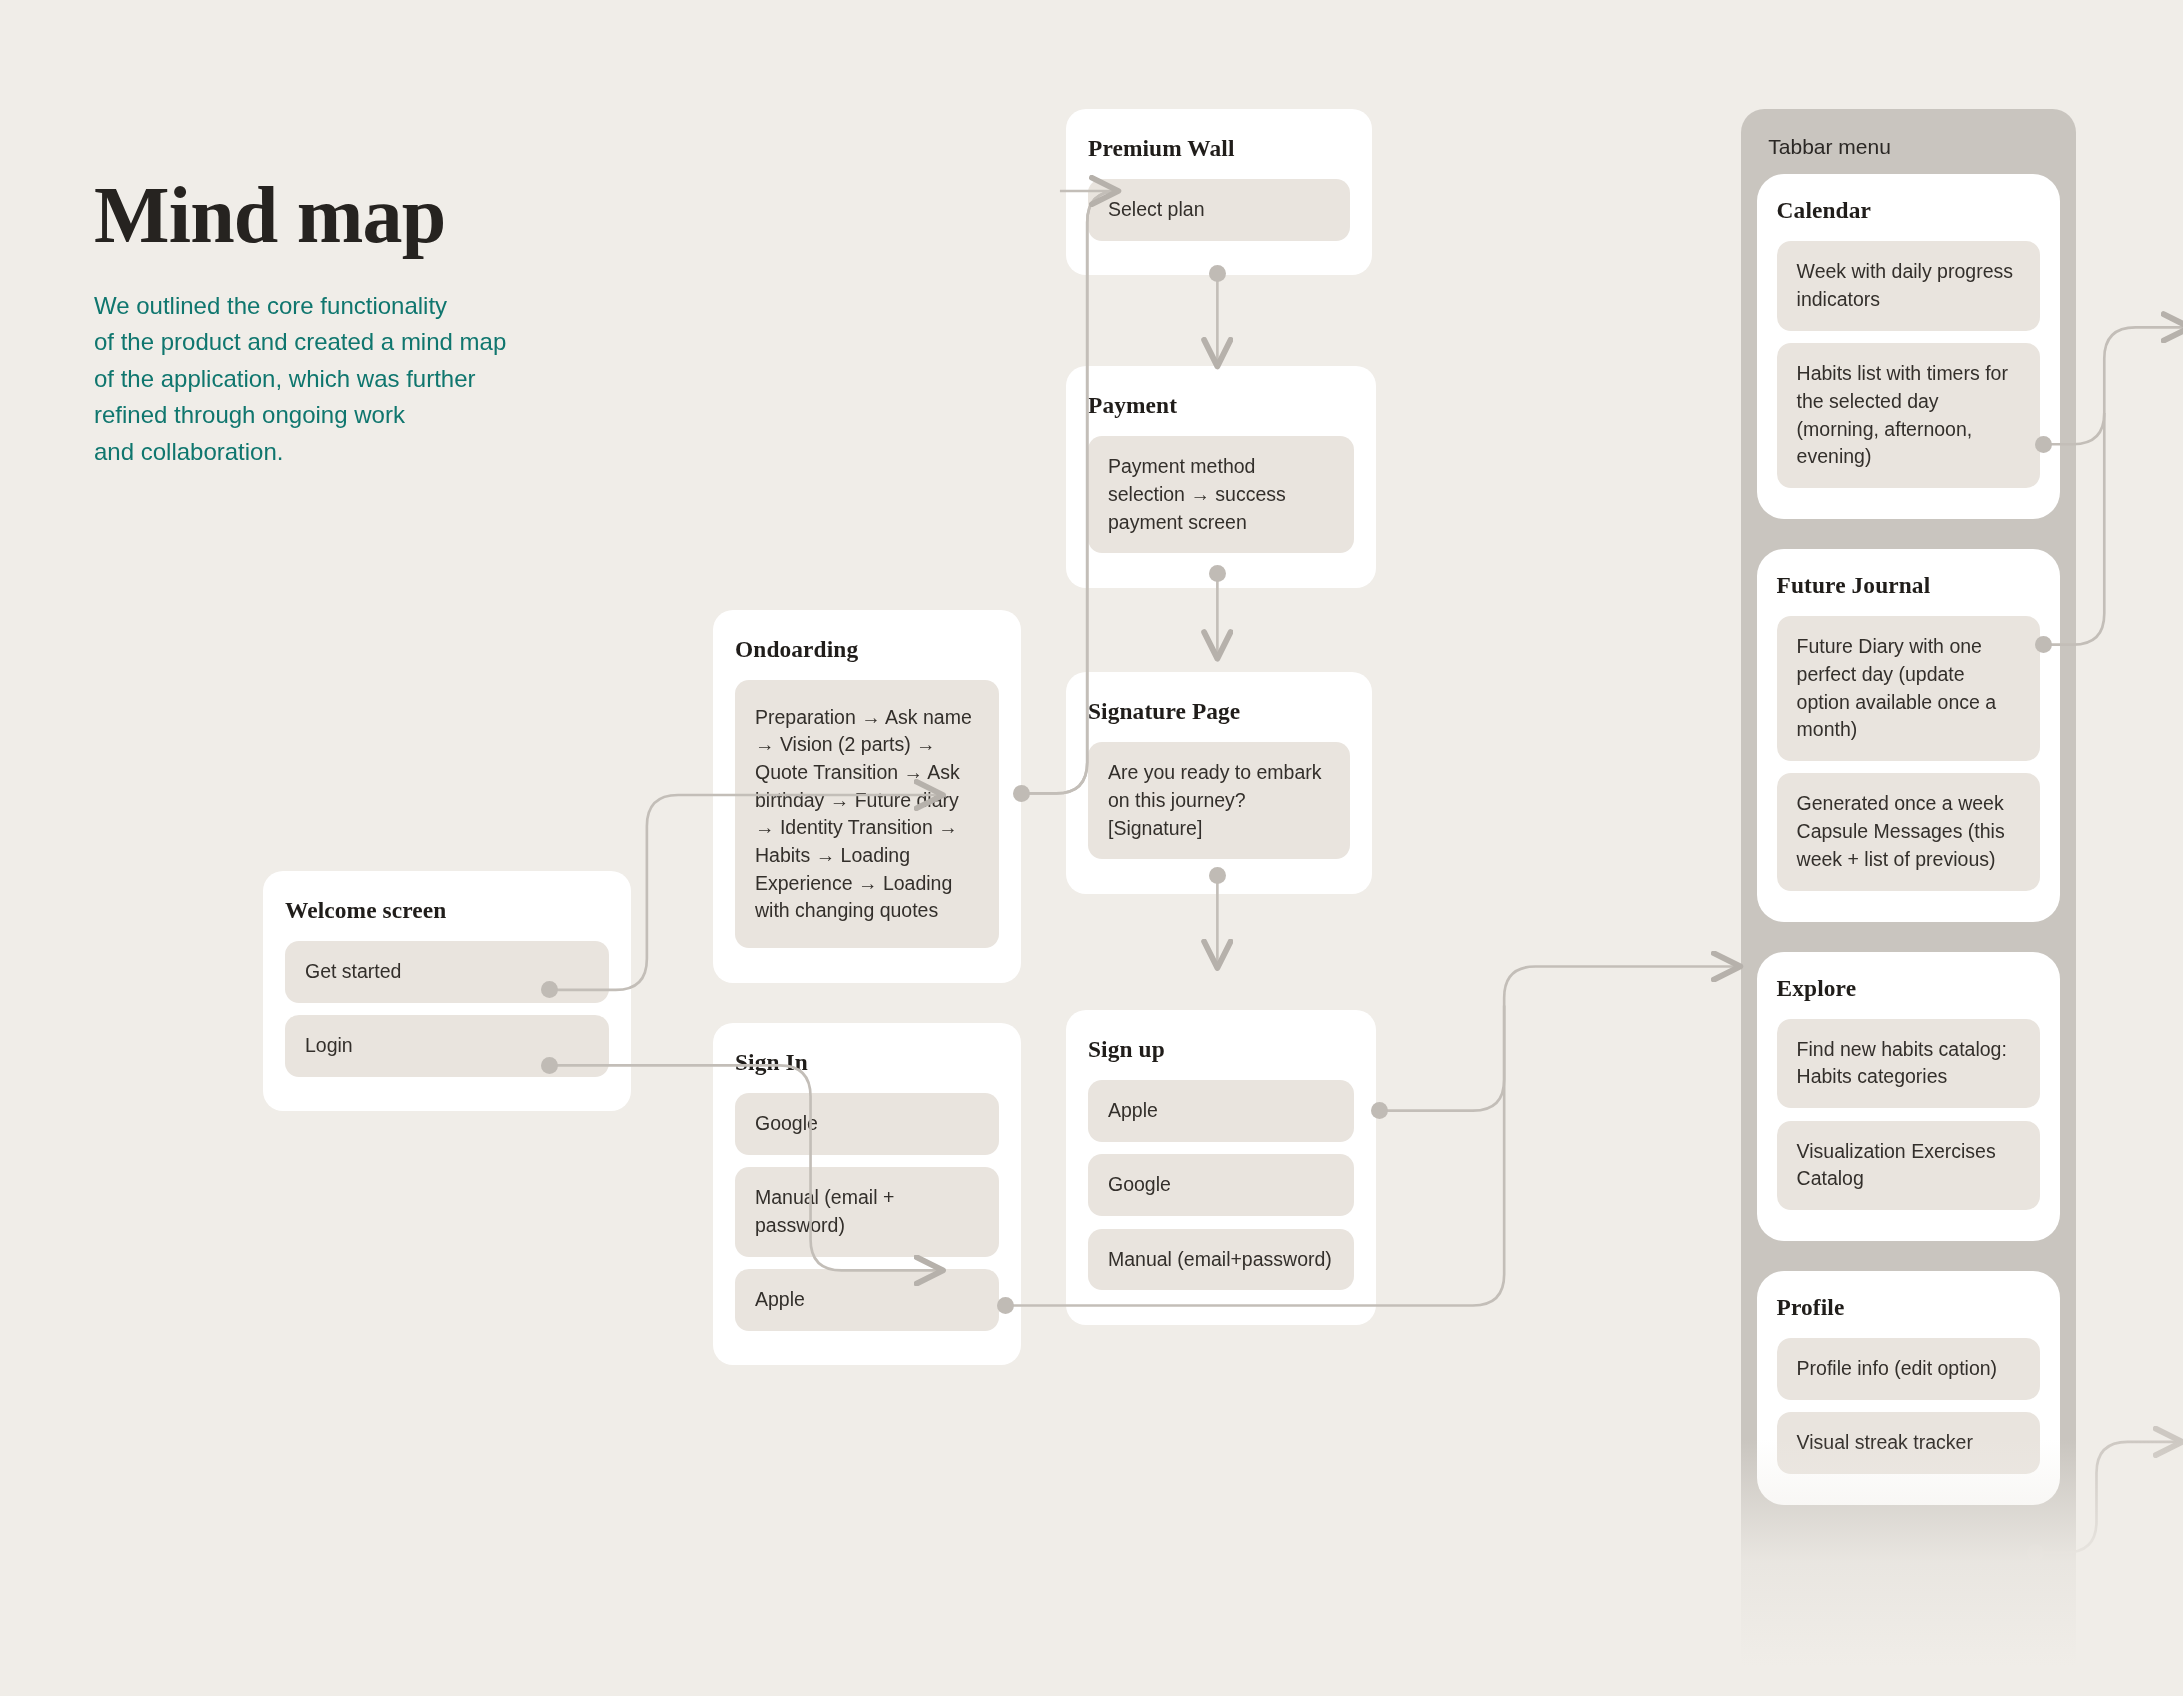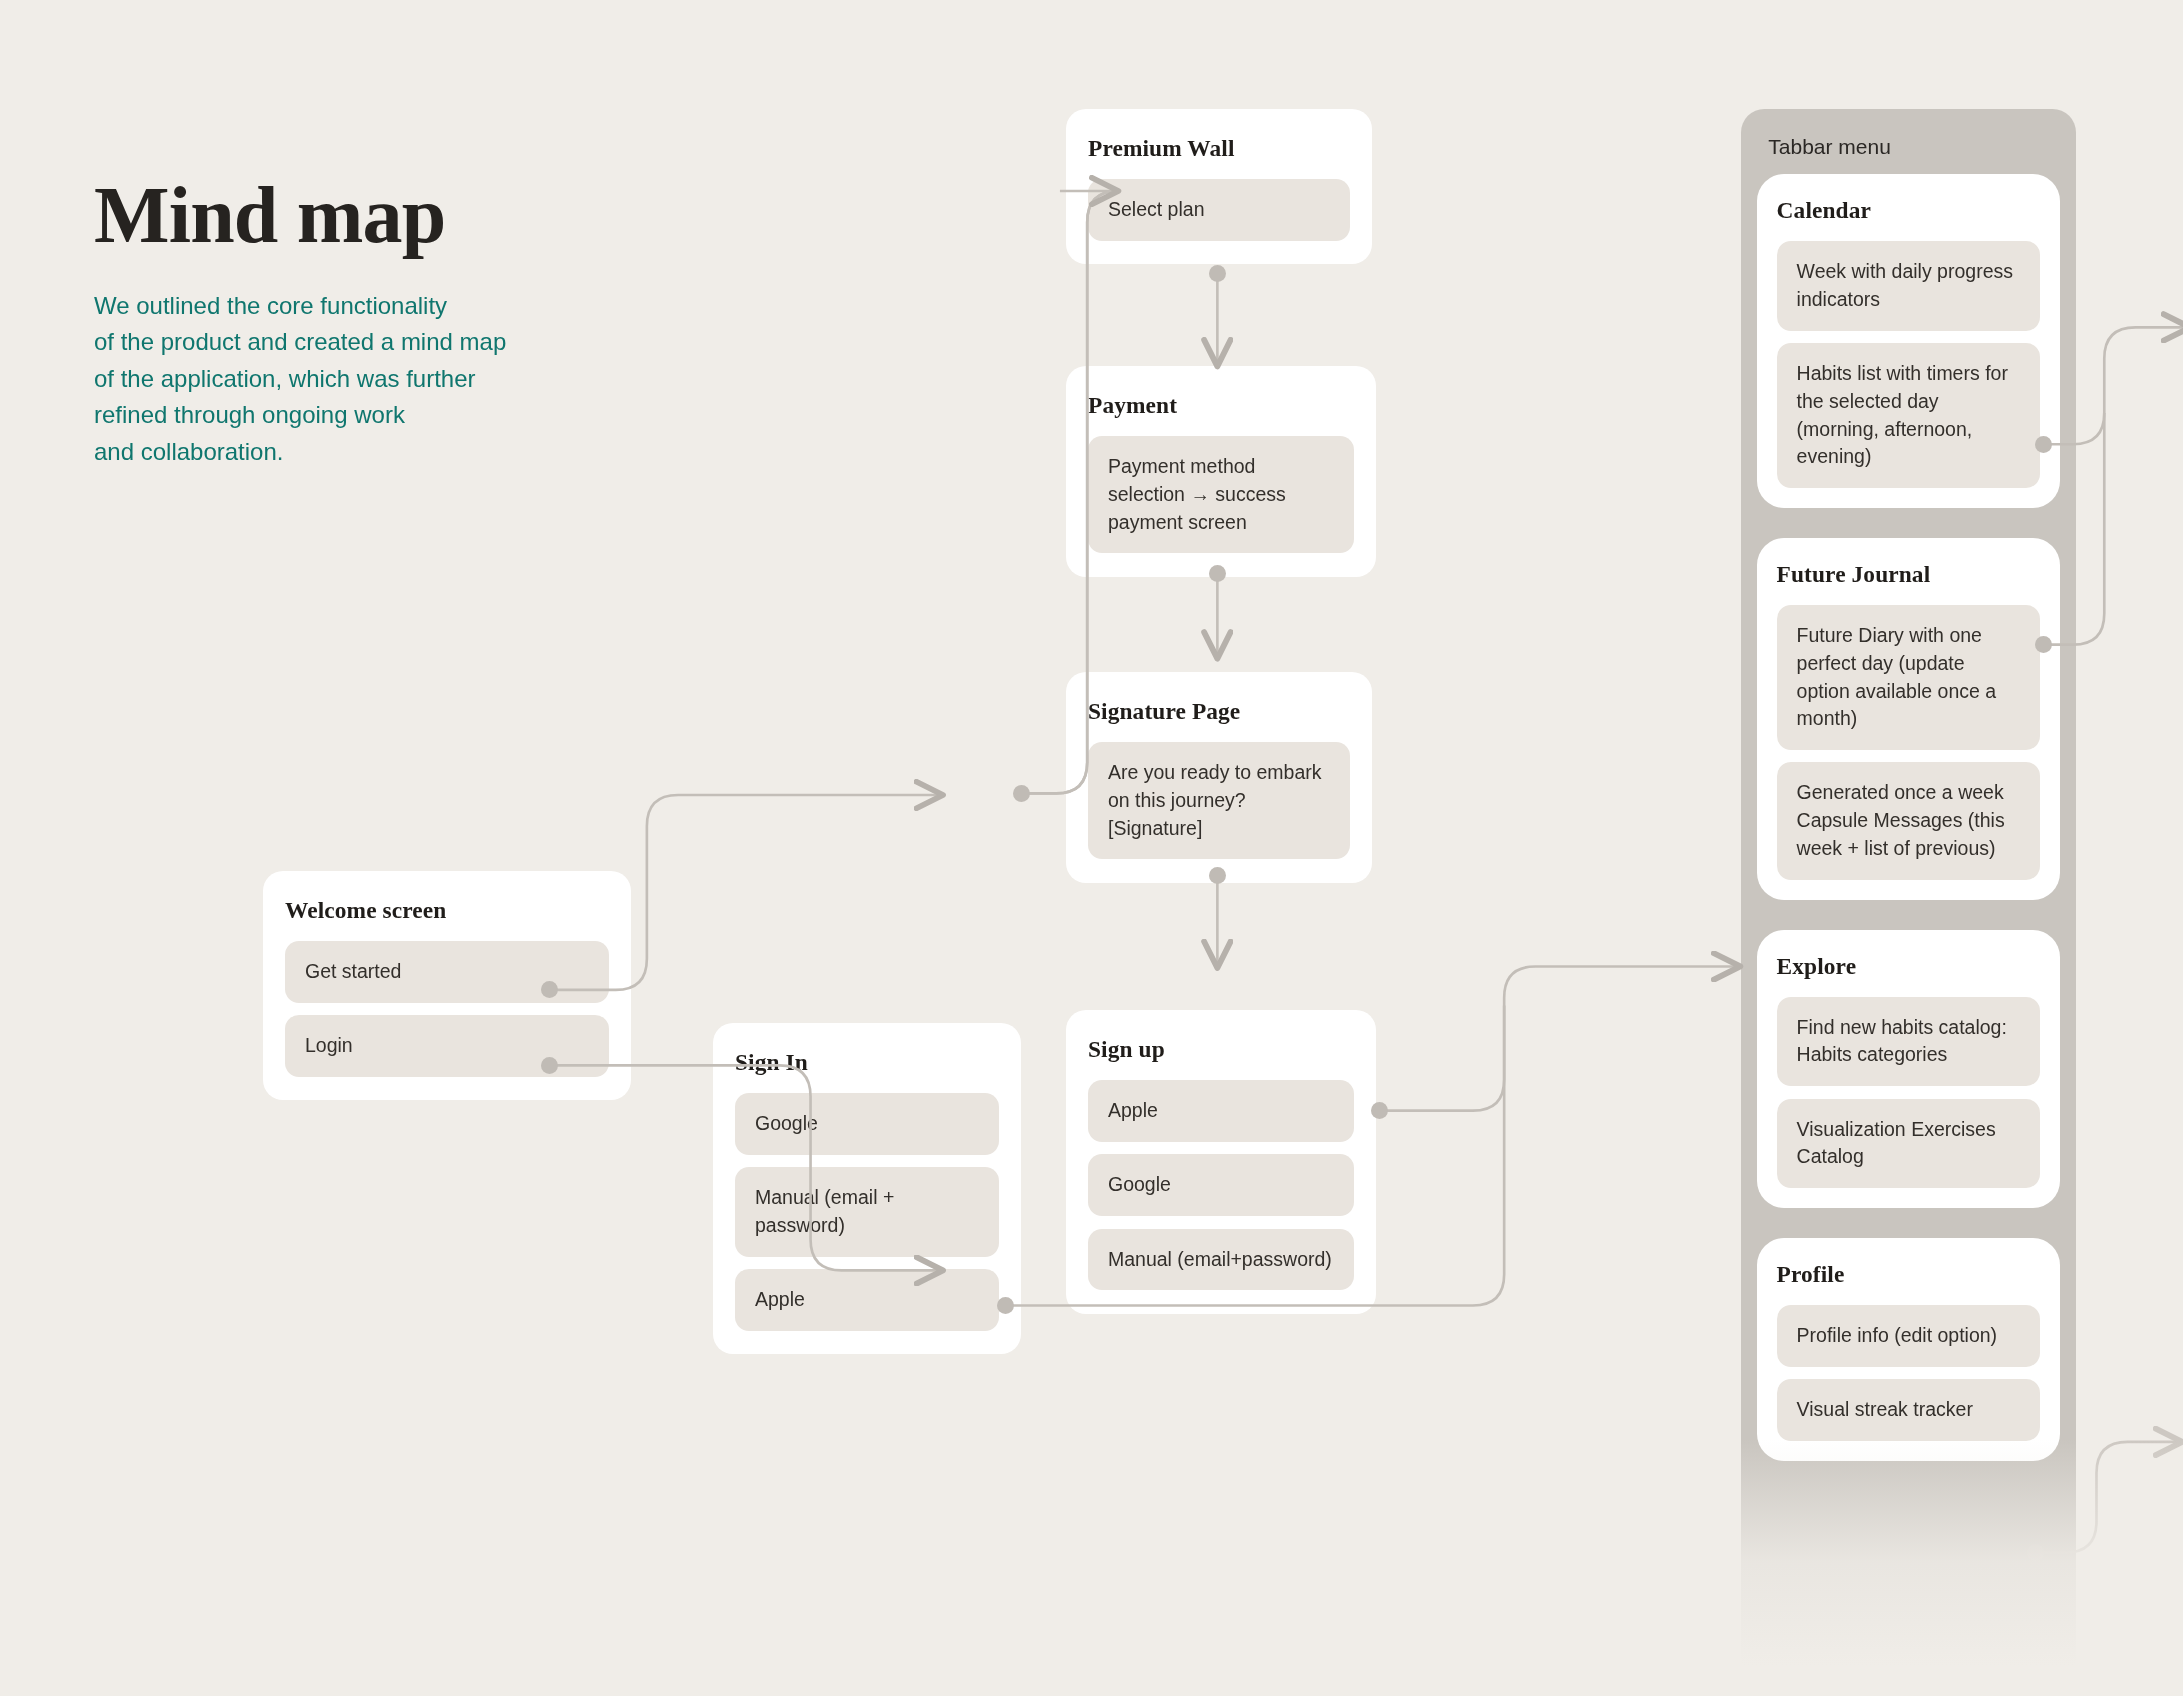--- a/index.html
+++ b/index.html
@@ -56,21 +56,21 @@
     background: #e9e4de;
     border-radius: 14px;
     padding: 17px 20px;
     margin-bottom: 12.5px;
     font-family: "Liberation Sans", sans-serif;
     font-size: 19.5px;
     line-height: 1.42;
     color: #332f2b;
     box-sizing: border-box;
   }
-  .item:last-child { margin-bottom: 0; }
+  .item:last-child { margin-bottom: 11px; }
   .item.tall { padding: 23.4px 20px; }
 
   
   #tabbar-panel {
     position: absolute;
     left: 1741px;
     top: 109px;
     width: 335px;
     height: 1606px;
     background: #c9c5bf;
@@ -166,20 +166,24 @@
   </div>
 
   <div class="card" style="left:263px; top:871px; width:368px;">
     <div class="card-title">Welcome screen</div>
     <div class="item">Get started</div>
     <div class="item">Login</div>
   </div>
   <div class="dot" style="left:541px; top:981px;"></div>
   <div class="dot" style="left:541px; top:1057px;"></div>
 
+  <div class="card" style="left:713px; top:610px; width:308px;">
+    <div class="card-title">Ondoarding</div>
+    <div class="item tall">Preparation → Ask name  → Vision (2 parts) →  Quote Transition →  Ask birthday → Future diary →  Identity Transition →  Habits  → Loading Experience  → Loading with changing quotes</div>
+  </div>
   <div class="dot" style="left:1013px; top:785px;"></div>
 
   <div class="card" style="left:713px; top:1023px; width:308px;">
     <div class="card-title">Sign In</div>
     <div class="item">Google</div>
     <div class="item">Manual (email + password)</div>
     <div class="item">Apple</div>
   </div>
   <div class="dot" style="left:997px; top:1297px;"></div>
 

